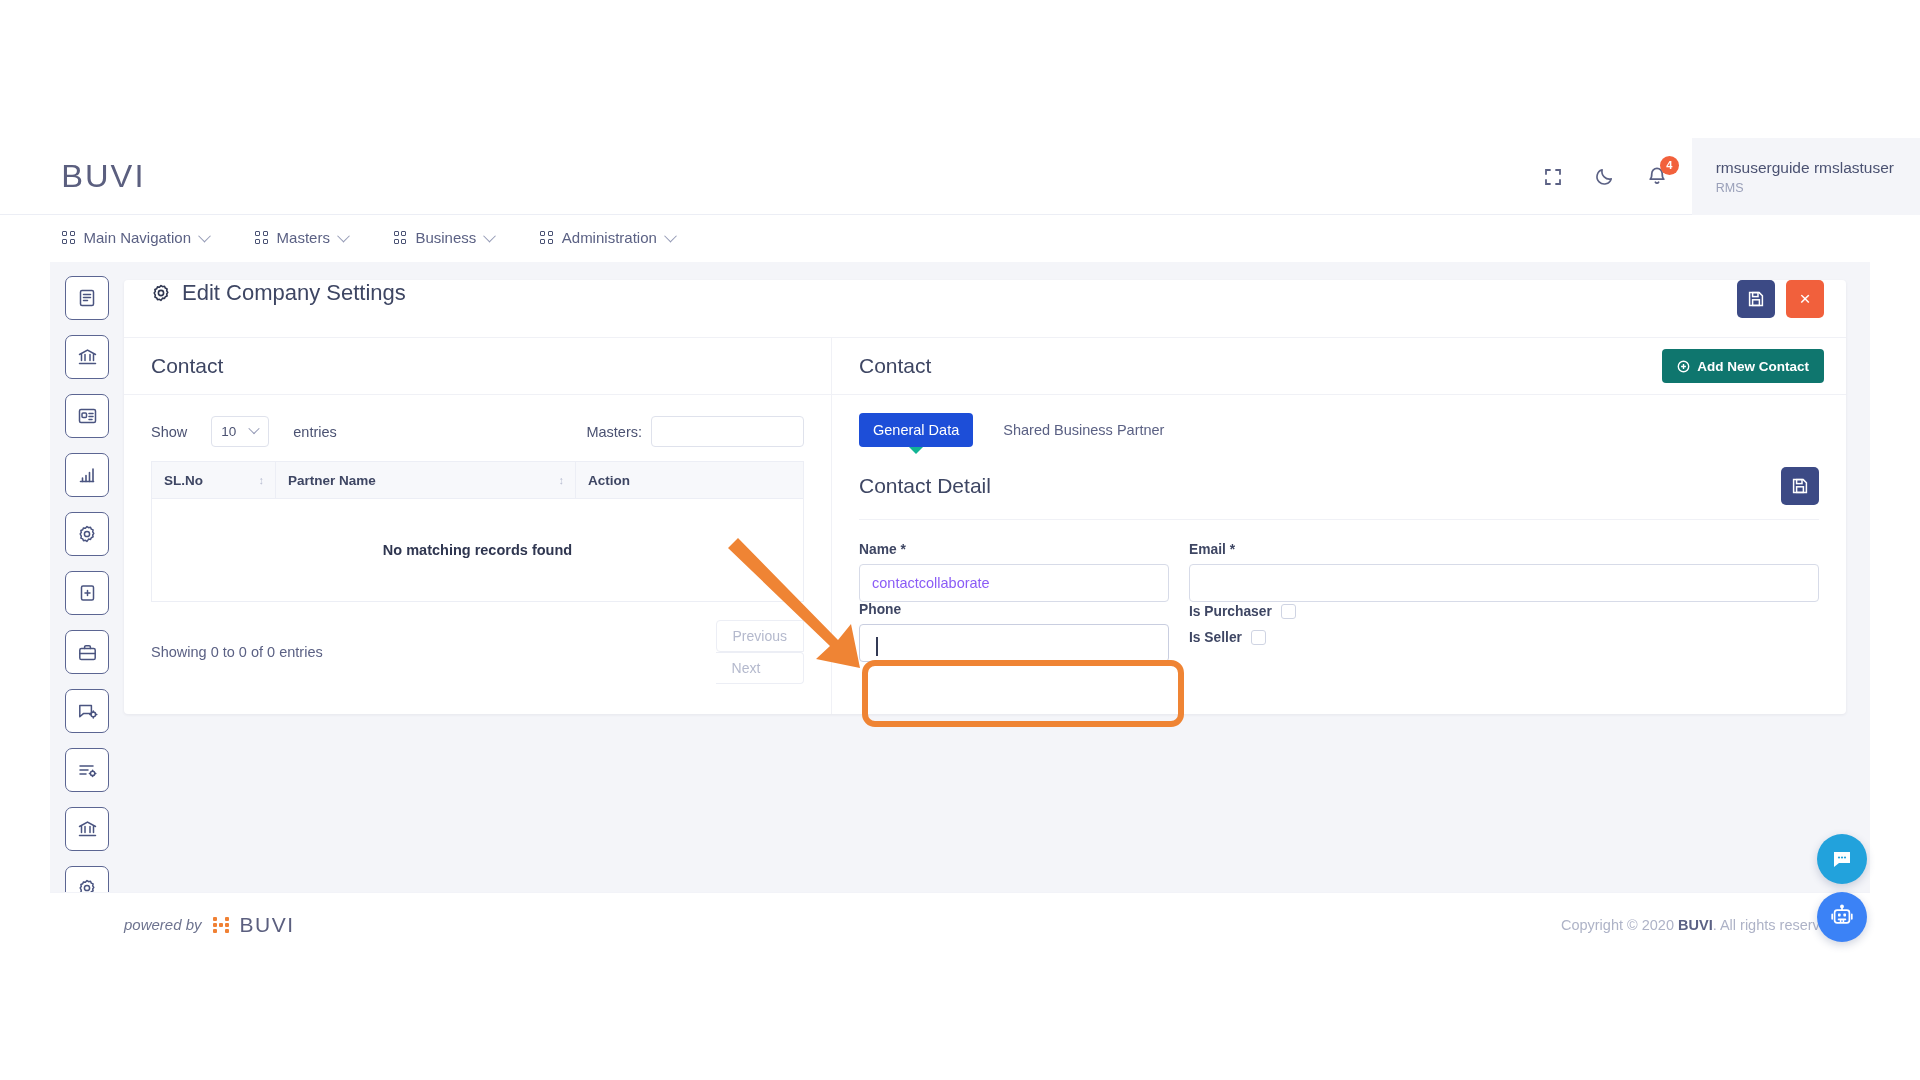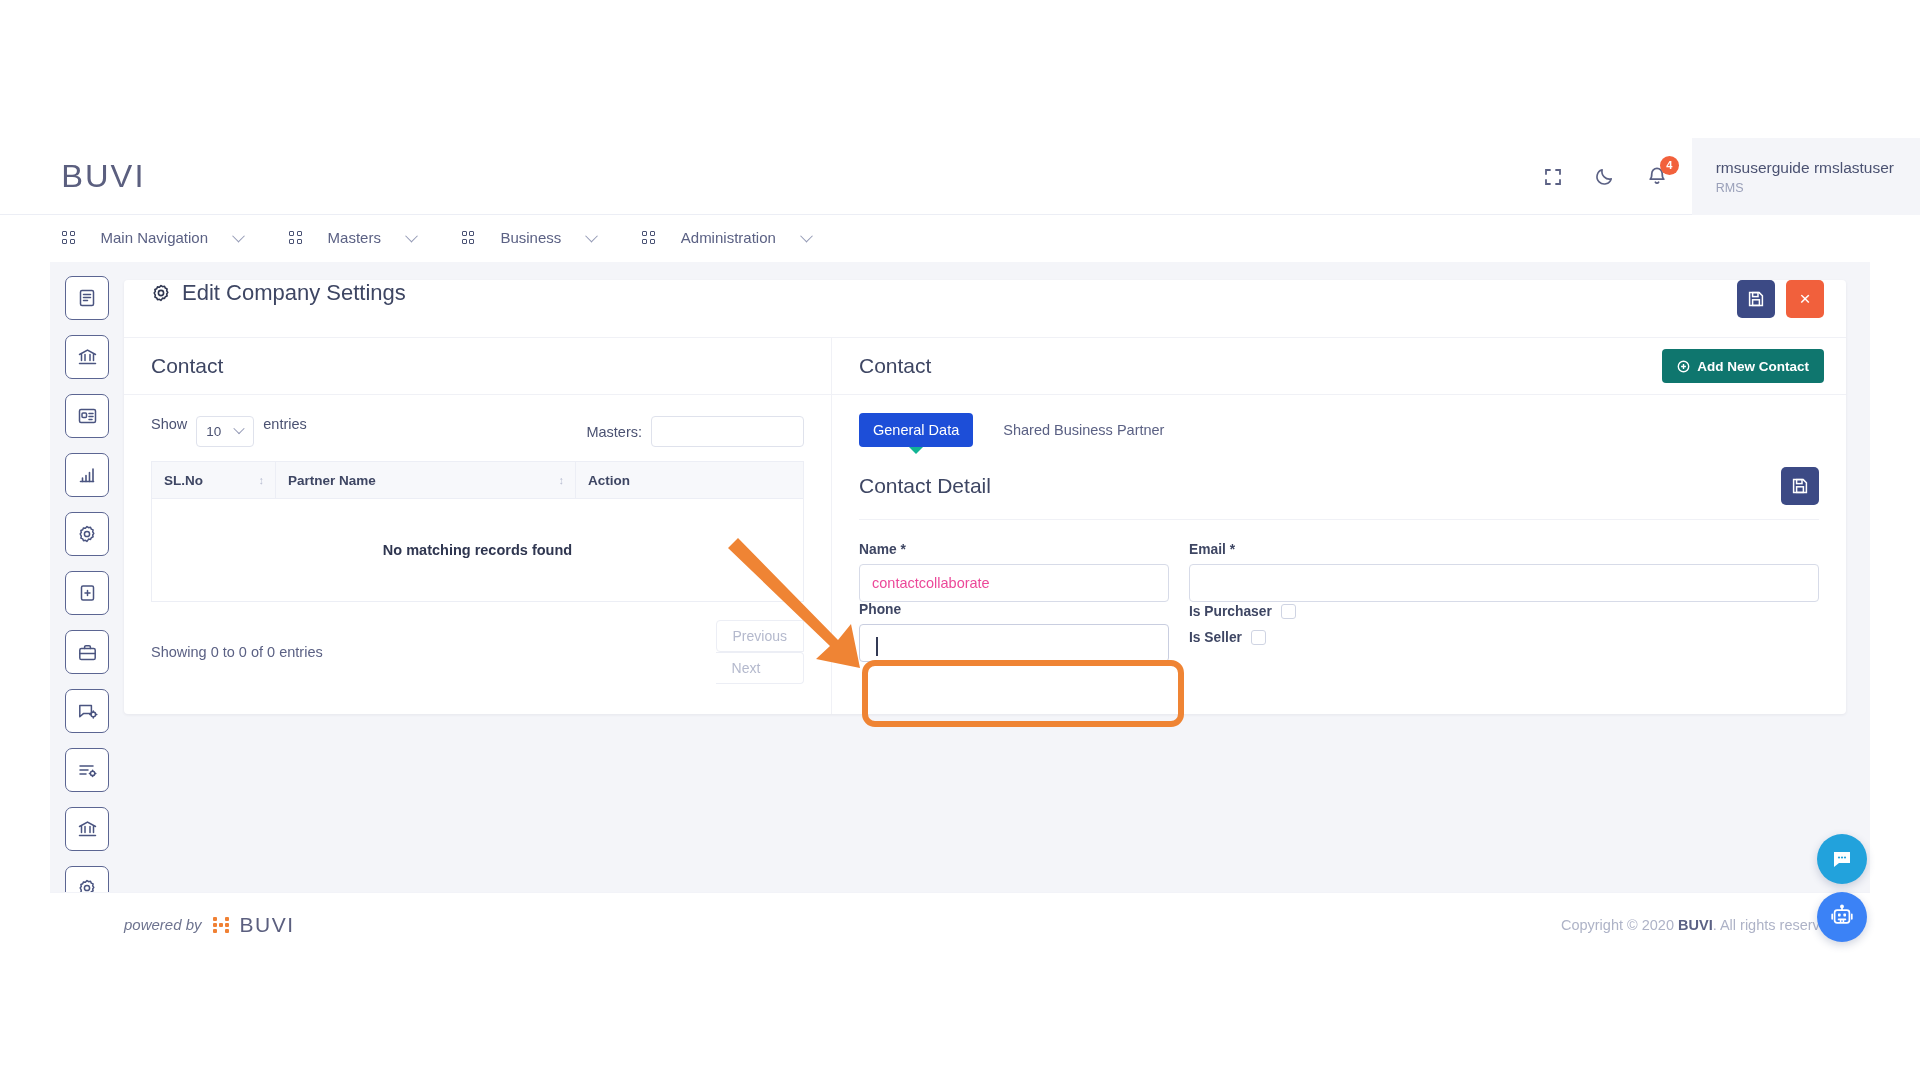--- a/index.html
+++ b/index.html
@@ -103,21 +103,21 @@
     width: 1920px; height: 45px;
     background: #ffffff;
     display: flex;
     align-items: center;
     padding-left: 62px;
     gap: 46px;
   }
   .nav-item {
     display: flex;
     align-items: center;
-    gap: 26px;
+    gap: 9px;
     font-size: 15px;
     color: #5b6184;
     cursor: pointer;
     white-space: nowrap;
   }
   .grid-icon {
     display: grid;
     grid-template-columns: 5px 5px;
     grid-template-rows: 5px 5px;
     gap: 2.5px;
@@ -252,21 +252,22 @@
   }
 
   
   .dt-top {
     display: flex;
     align-items: center;
     padding: 21px 27px 14px 27px;
   }
   .dt-show {
     display: flex;
-    gap: 9px;
+    align-items: center;
+    gap: 24px;
     font-size: 14.5px;
     color: #4b5272;
   }
   .dt-select {
     position: relative;
     width: 58px; height: 31px;
     border: 1px solid #dfe2ec;
     border-radius: 4px;
     background: #fff;
     display: flex;
@@ -426,21 +427,21 @@
   }
   .fld input.txt {
     width: 100%;
     height: 38px;
     border: 1px solid #d7dbe8;
     border-radius: 4px;
     outline: none;
     padding: 0 12px;
     font-family: inherit;
     font-size: 14.5px;
-    color: #ec4899;
+    color: #8b5cf6;
     background: #fff;
   }
   .fld.focused input.txt { border-color: #c9cee0; }
   .caret {
     position: absolute;
     left: 17px; top: 10px;
     width: 1.5px; height: 19px;
     background: #333a55;
   }
   .checks { padding-top: 2px; }

